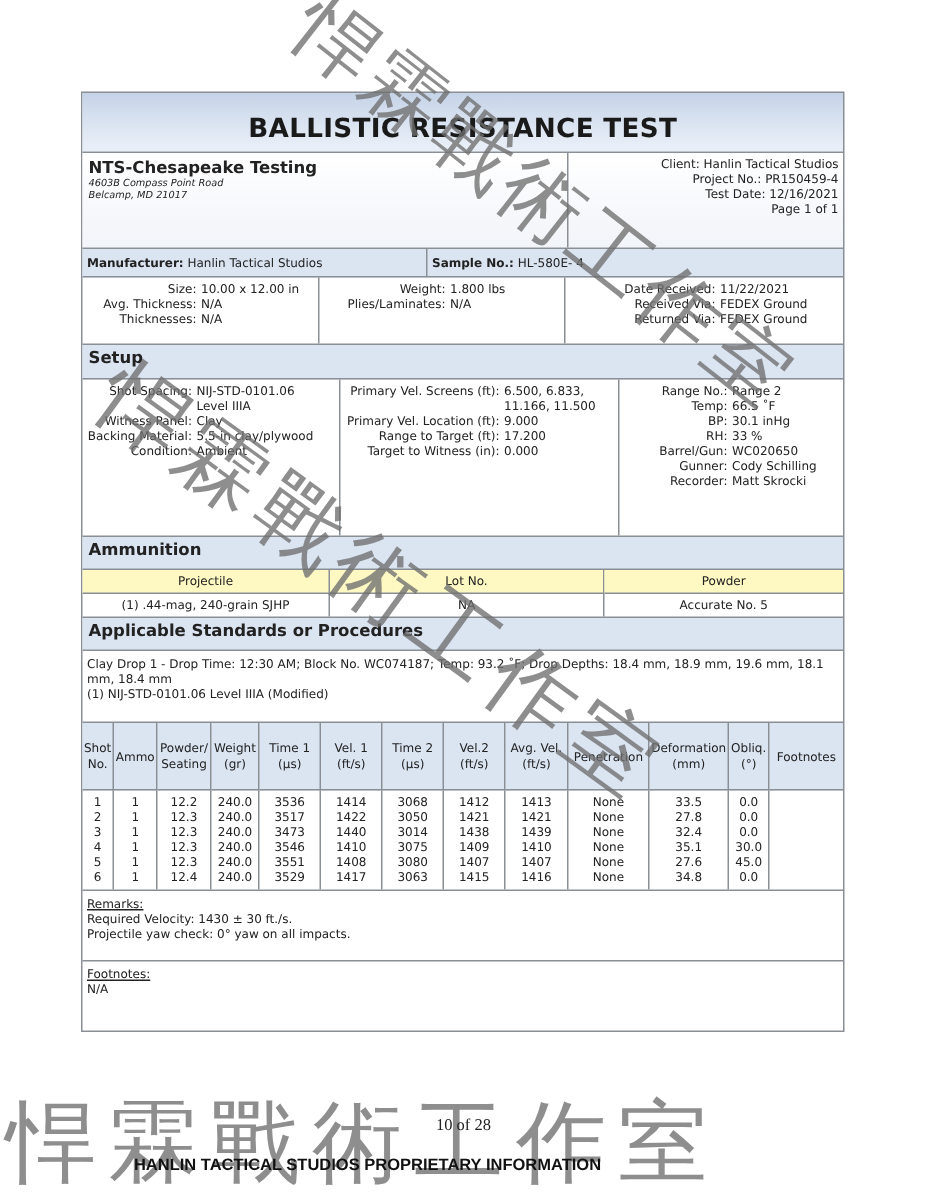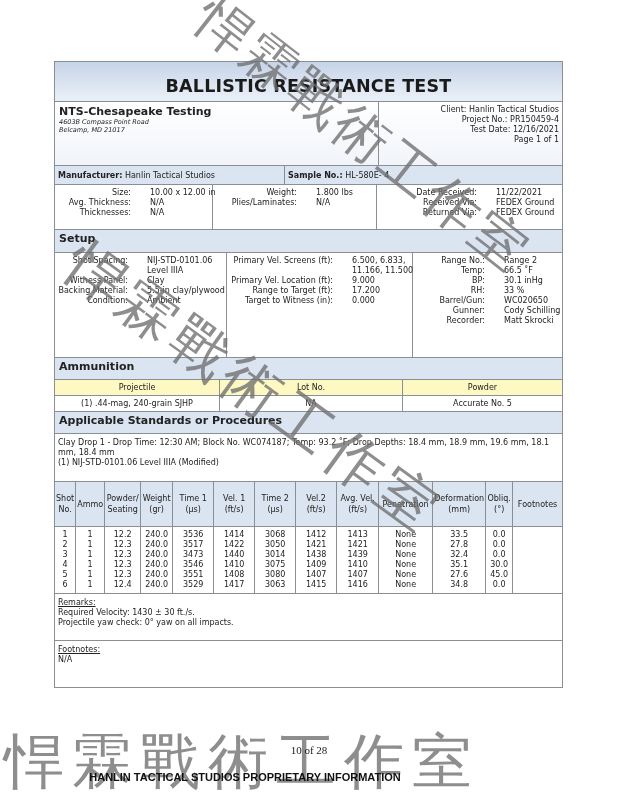--- a/index.html
+++ b/index.html
@@ -19,21 +19,21 @@
   .sec-title { font-size:11px; font-weight:bold; padding:2px 4px; }
   .tp-title { border-right:1px solid #8a8f96; }
   .small-lab { font-size:8px; padding:0 4px; display:flex; align-items:center; }
   .small-lab b { margin-right:4px; }
   .mfr-row { display:flex; height:19px; background:#dbe4f1; }
   .mfr-row > div { font-size:8px; display:flex; align-items:center; padding:0 3px; }
   .mfr-left { width:223px; border-right:1px solid #8a8f96; }
   .three { display:flex; }
   .three > .col { border-right:1px solid #8a8f96; box-sizing:border-box; padding:3px 2px; }
   .three > .col:last-child { border-right:none; }
-  .kv { display:grid; font-size:8px; line-height:10px; column-gap:19px; }
+  .kv { display:grid; font-size:8px; line-height:10px; column-gap:3px; }
   .kv .k { text-align:right; white-space:nowrap; }
   .kv .v { white-space:nowrap; }
   .ammo-grid { display:grid; grid-template-columns:165px 183px 1fr; font-size:8px; }
   .ammo-grid > div { text-align:center; padding:3px 0; border-right:1px solid #8a8f96; }
   .ammo-grid > div:nth-child(3n) { border-right:none; }
   .ammo-grid .ah { background:#fef9c3; border-bottom:1px solid #8a8f96; }
   .std-text { font-size:8px; line-height:10px; padding:4px 3px; height:48px; box-sizing:border-box; }
   table.shots { border-collapse:collapse; width:100%; font-size:8px; }
   table.shots th { background:#dbe4f1; font-weight:normal; border-right:1px solid #8a8f96; border-bottom:1px solid #8a8f96; height:44px; padding:0 1px; line-height:11px; }
   table.shots td { text-align:center; border-right:1px solid #8a8f96; line-height:10px; padding:0; }

